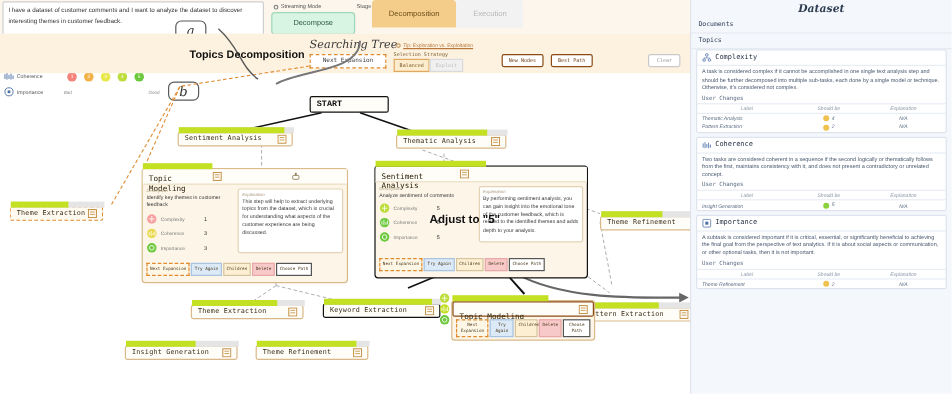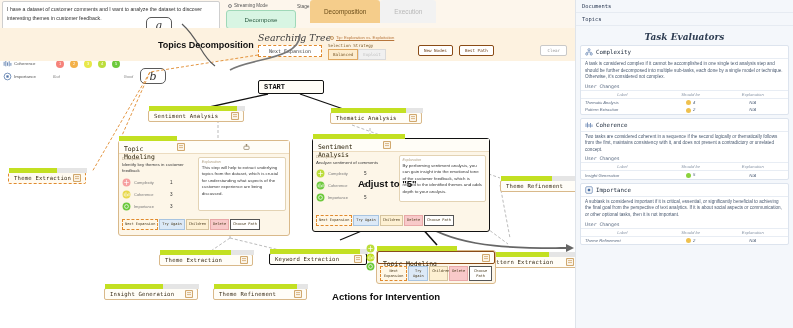--- a/index.html
+++ b/index.html
@@ -559,28 +559,27 @@
         </svg>
       </span>
     <span style="display:block">
         <svg viewBox="0 0 16 16" width="9" height="9">
           <circle cx="8" cy="8" r="7" fill="#6dc93c"></circle>
           <circle cx="8" cy="8" r="3.4" fill="none" stroke="#fff" stroke-width="1.3"></circle>
         </svg>
       </span>
   </div>
 
-  <div class="anno" style="left:332px; top:291px; font-size:9.6px;">Actions for Intervention</div>
 </div>
 
 <div id="right">
+  <div class="pnl-title" style="padding:3px 0 2px 0;">Dataset</div>
   <div class="ds-row">Documents</div>
   <div class="ds-row">Topics</div>
 
-  <div class="pnl-title" style="padding:6px 0 3px 0;">Task Evaluators</div>
 
   <div class="ev">
     <div class="ev-h">
       <span>
           <svg viewBox="0 0 16 16" width="8" height="8">
             <circle cx="8" cy="3.5" r="2.2" fill="none" stroke="#4a6fa5" stroke-width="1.3"></circle>
             <circle cx="3.5" cy="12" r="2.2" fill="none" stroke="#4a6fa5" stroke-width="1.3"></circle>
             <circle cx="12.5" cy="12" r="2.2" fill="none" stroke="#4a6fa5" stroke-width="1.3"></circle>
             <path d="M8 6v2.5M8 8.5H3.5v1M8 8.5h4.5v1" stroke="#4a6fa5" stroke-width="1" fill="none"></path>
           </svg>

